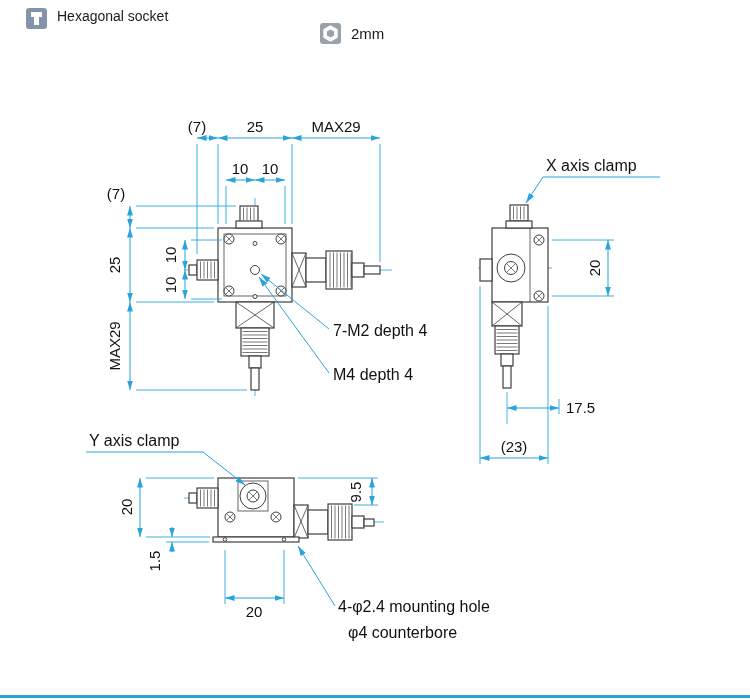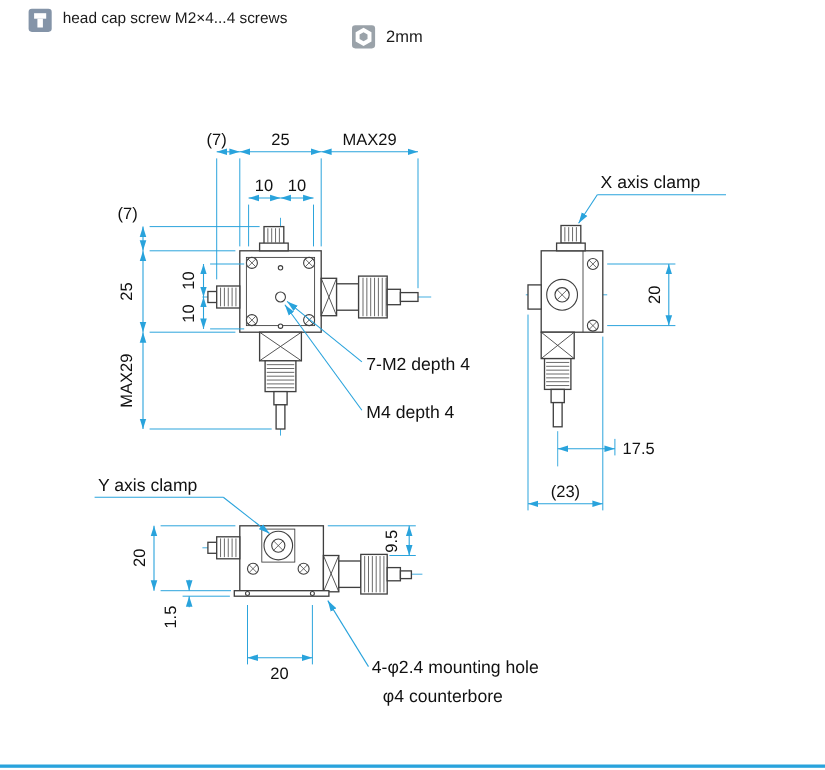--- a/index.html
+++ b/index.html
@@ -33,21 +33,21 @@
 <body>
 
 <div class="litem l1">
   <span class="licon" style="background:#8494a8">
     <svg width="21" height="21" viewBox="0 0 21 21">
       <rect x="5" y="4" width="11" height="5" fill="#ffffff"></rect>
       <rect x="8" y="9" width="5" height="8" fill="#ffffff"></rect>
     </svg>
   </span>
   <div class="ltext">
-    <div>head cap screw M2×4...4 screws</div>
+    <div>Hexagonal socket</div>
   </div>
 </div>
 <div class="litem l2">
   <span class="licon" style="background:#9aa2a9">
     <svg width="21" height="21" viewBox="0 0 21 21">
       <path d="M10.5,2.2 L17.7,6.35 V14.65 L10.5,18.8 L3.3,14.65 V6.35 Z M10.5,6.4 L14.1,8.45 V12.55 L10.5,14.6 L6.9,12.55 V8.45 Z" fill="#ffffff" fill-rule="evenodd"></path>
     </svg>
   </span>
   <span class="lhex">2mm</span>
 </div>

